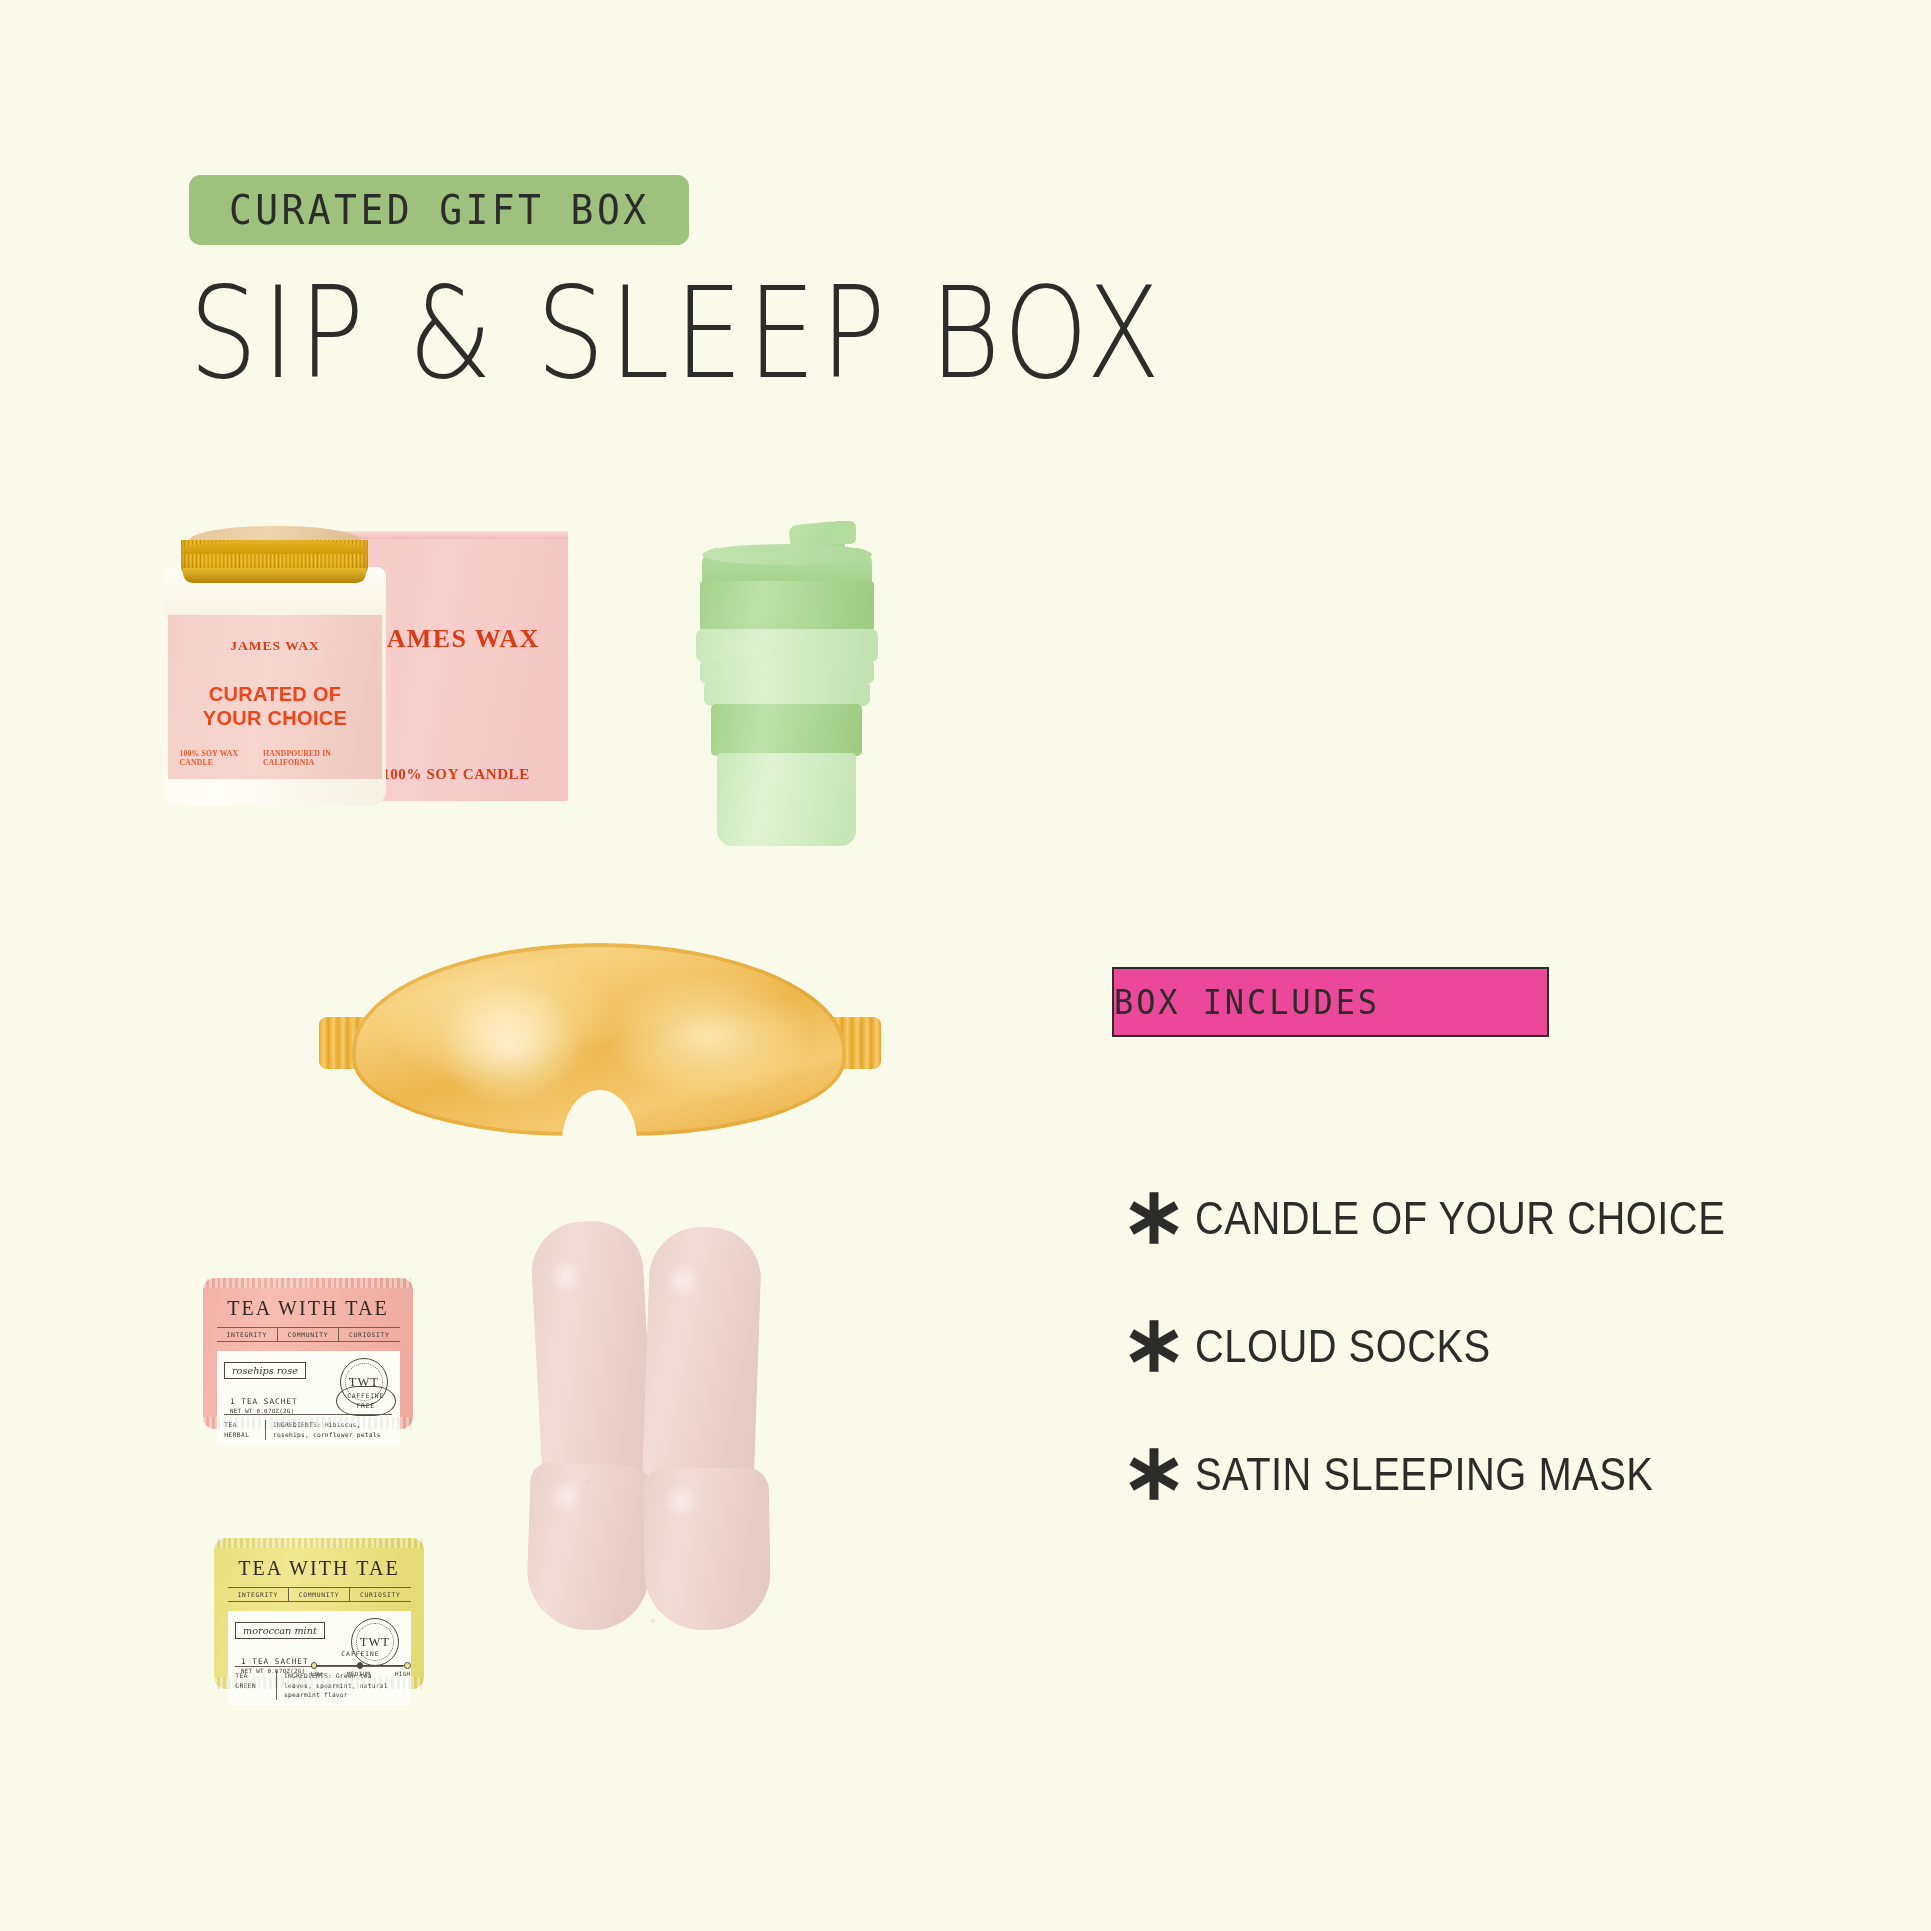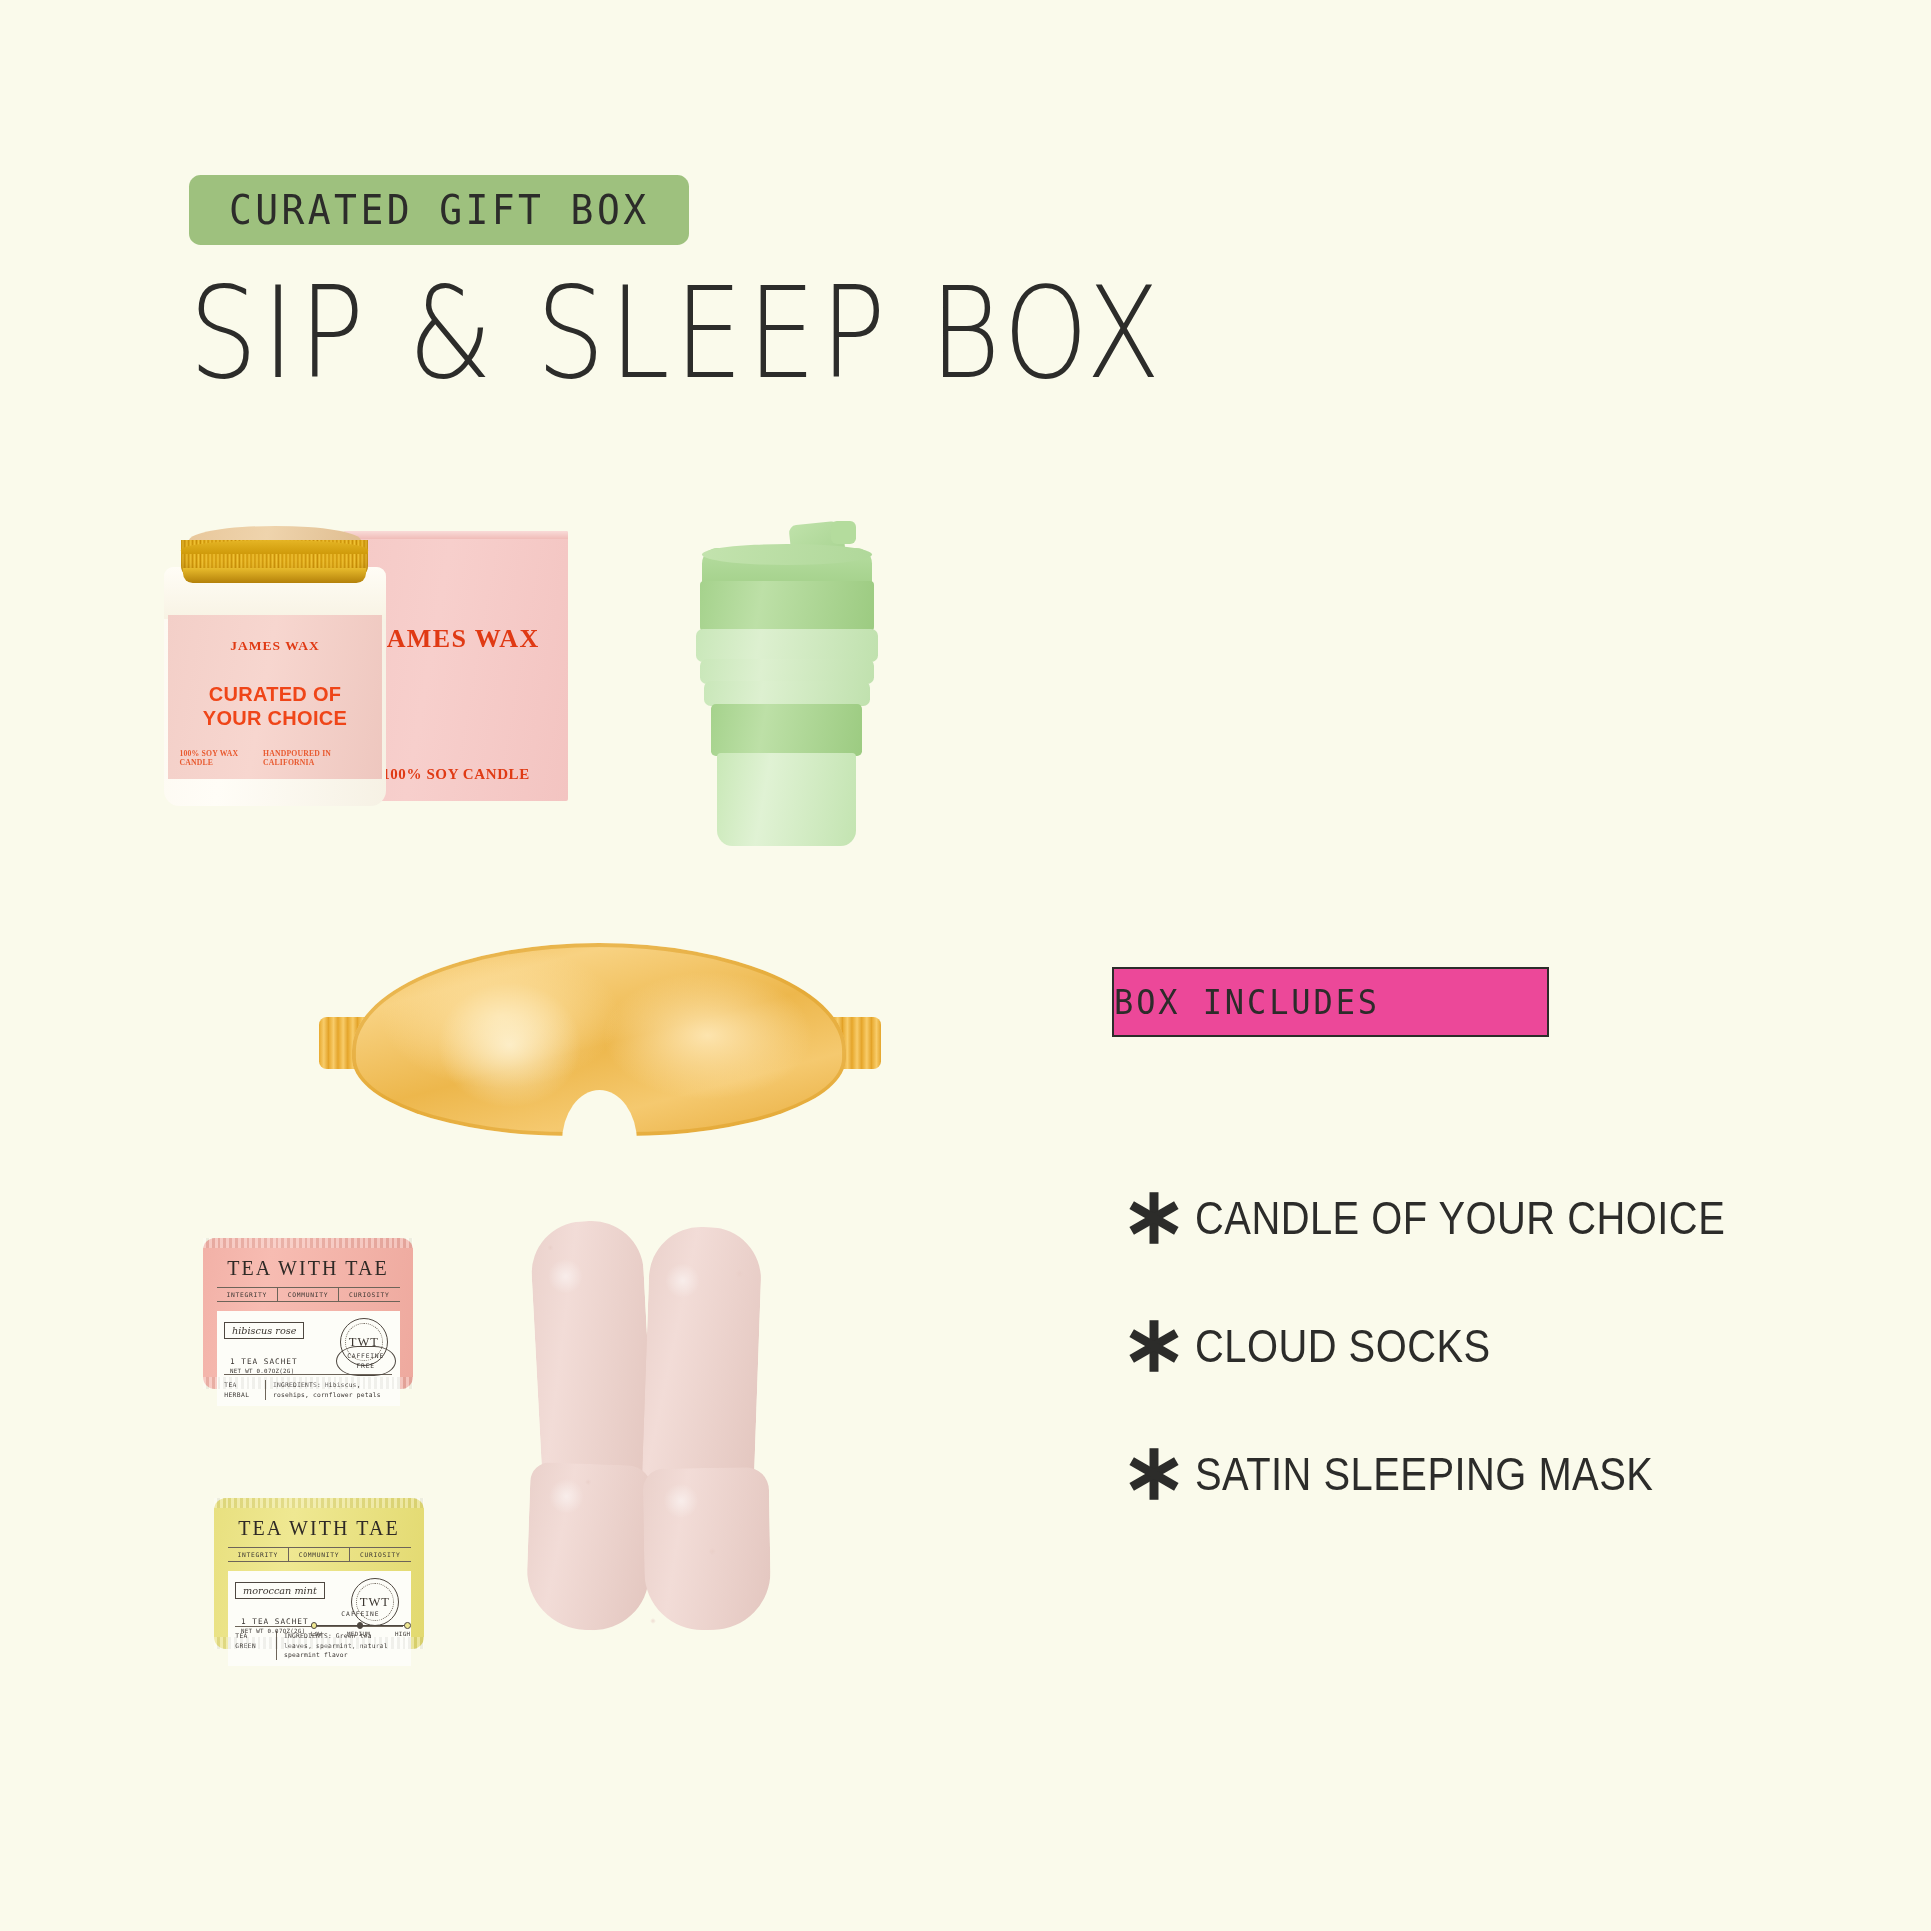--- a/index.html
+++ b/index.html
@@ -347,20 +347,21 @@
 
   
   .sachet {
     position: absolute;
     width: 210px;
     height: 151px;
     border-radius: 12px;
     padding: 15.4px 13.5px 11.6px;
     font-family: "DejaVu Sans Mono", monospace;
     color: #3a3531;
+    margin-top: 40px;
   }
   .sachet-pink {
     left: 203px; top: 1238px;
     background: linear-gradient(100deg, #f2b1a7 0%, #f7bcb2 30%, #eea99e 100%);
   }
   .sachet-yellow {
     left: 214px; top: 1498px;
     background: linear-gradient(100deg, #e8e07f 0%, #efe892 35%, #e2d96f 100%);
   }
   .sachet::before {
@@ -625,21 +626,21 @@
   </div>
 
   <div class="sachet sachet-pink">
     <div class="s-brand">TEA WITH TAE</div>
     <div class="s-values">
       <span>INTEGRITY</span>
       <span>COMMUNITY</span>
       <span>CURIOSITY</span>
     </div>
     <div class="s-card">
-      <span class="s-flavor">hibiscus rose</span>
+      <span class="s-flavor">rosehips rose</span>
       <div class="s-seal">
         <div class="s-seal-ring"></div>
         <span>TWT</span>
       </div>
       <div class="s-ingredients">
         <div class="s-type">
           <div>TEA</div>
           <div>HERBAL</div>
         </div>
         <div class="s-ing-text">INGREDIENTS: Hibiscus, rosehips, cornflower petals</div>

